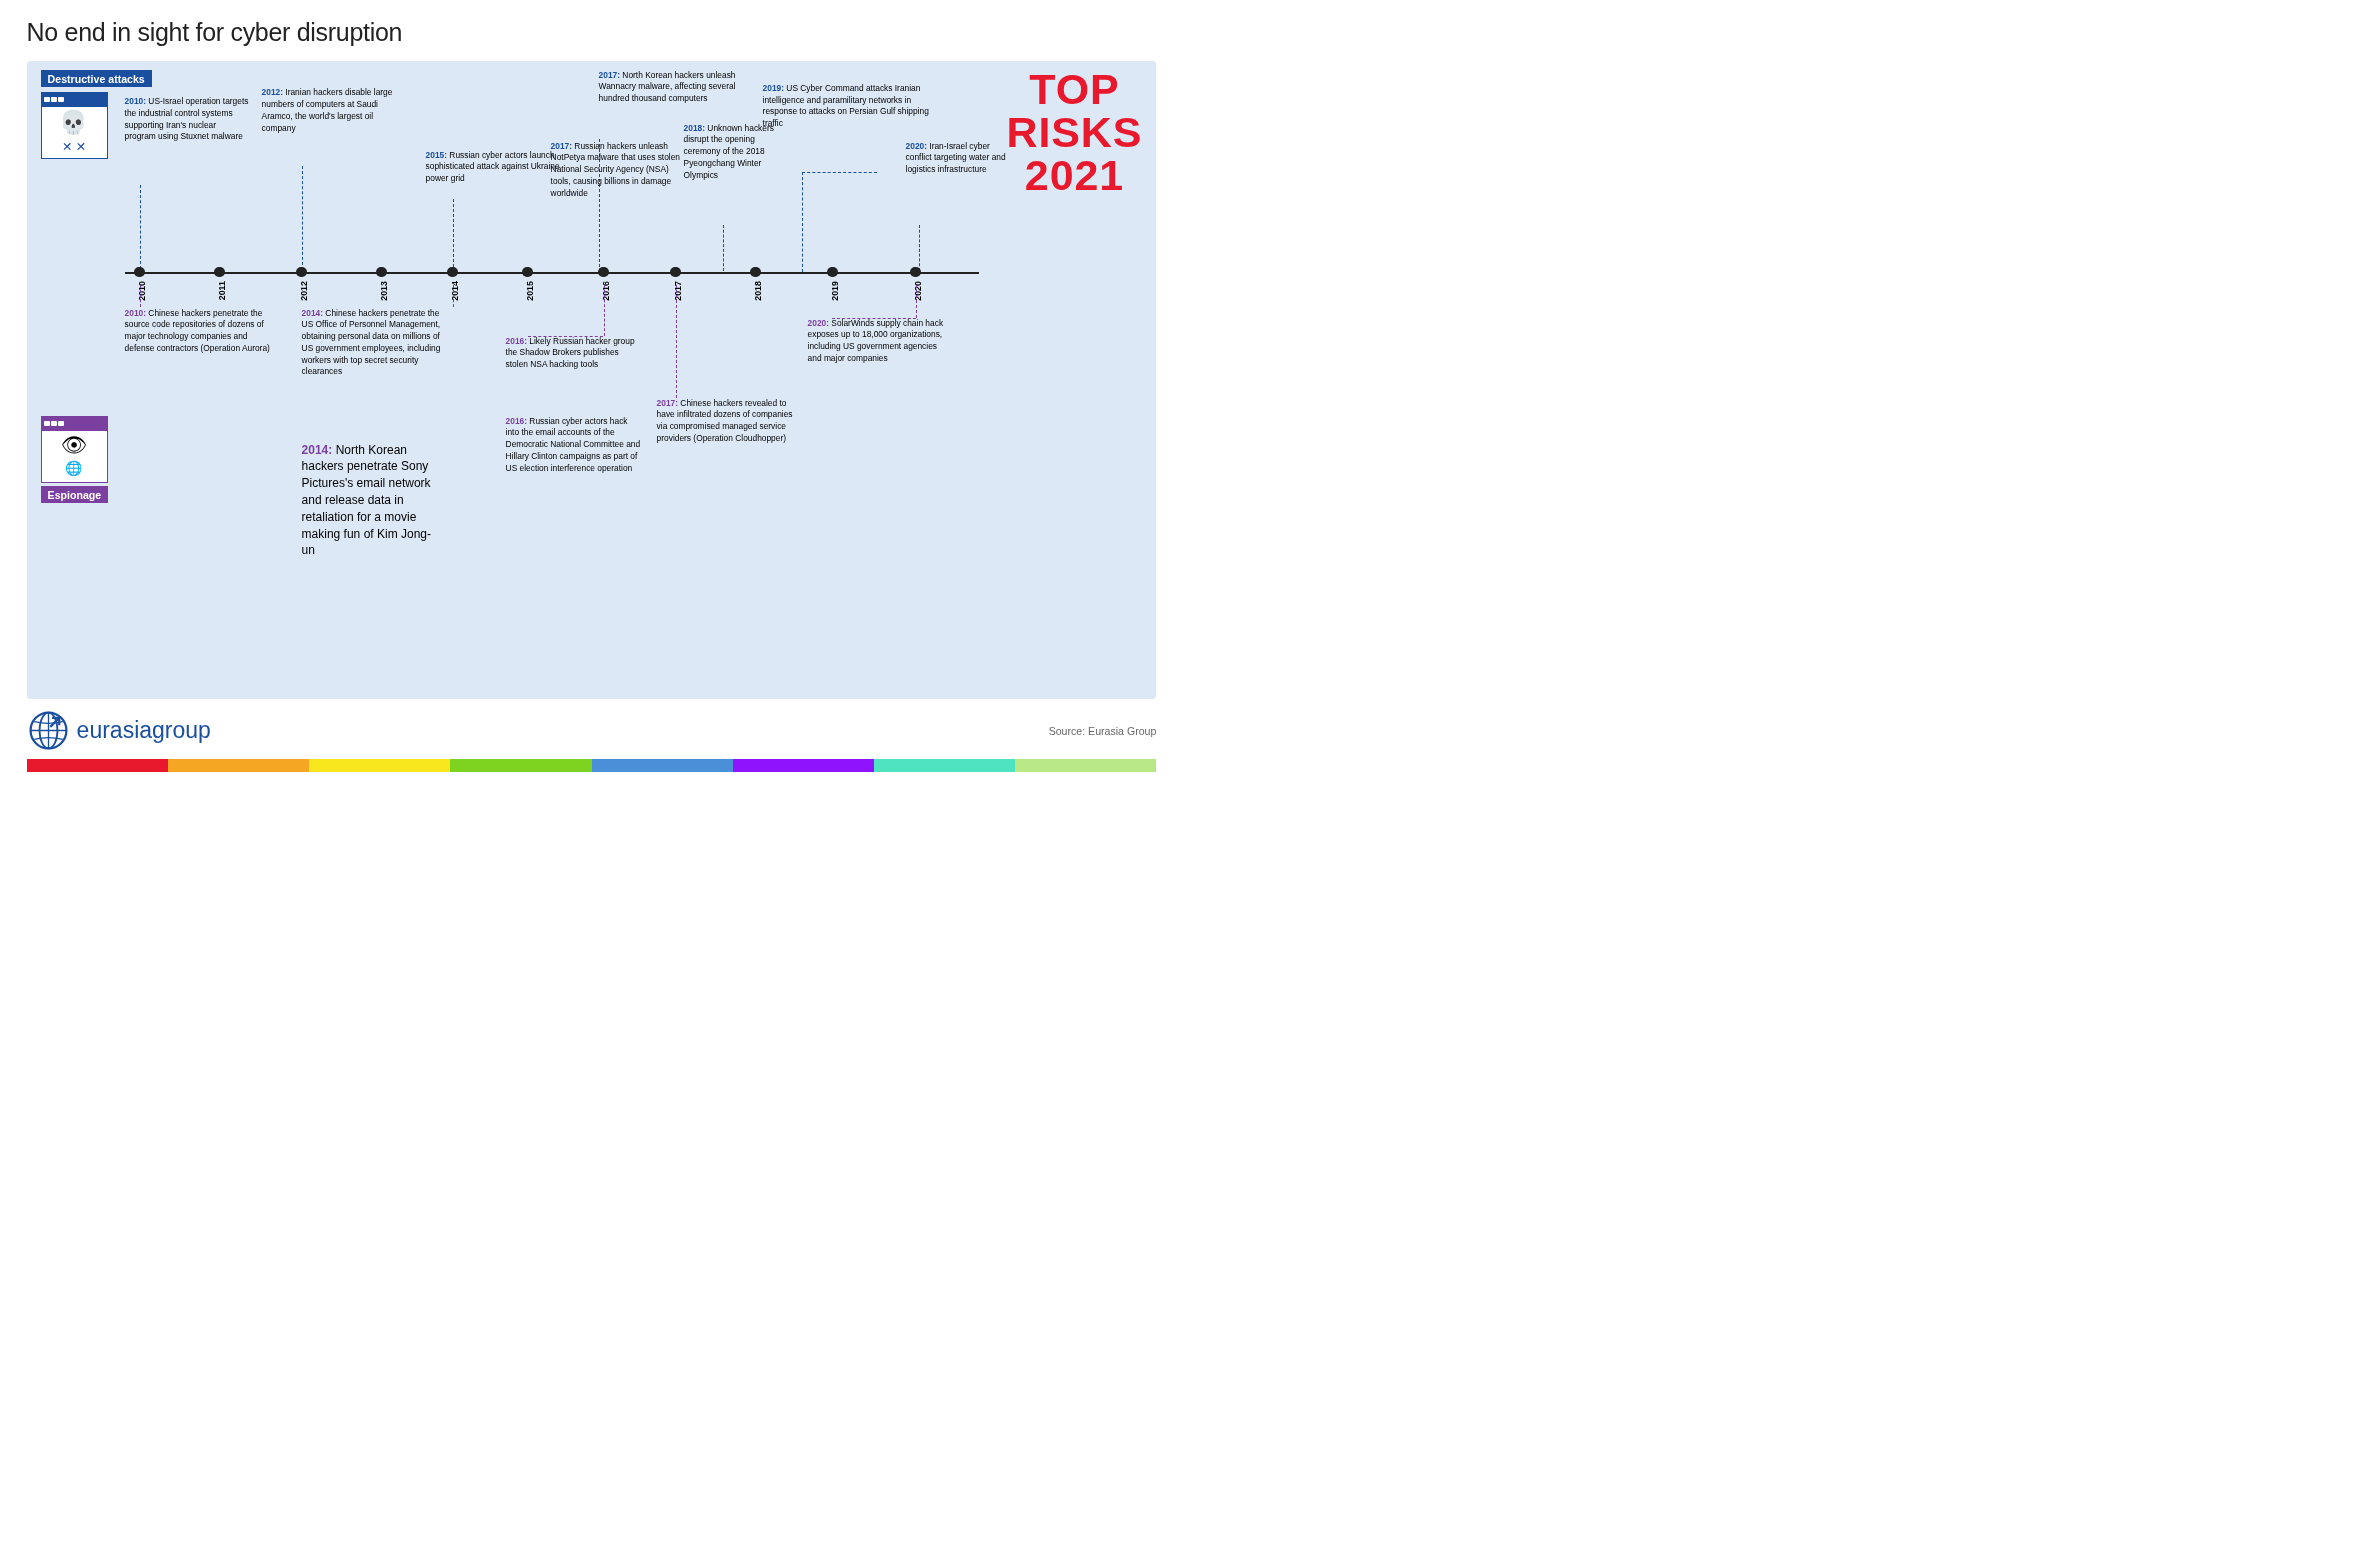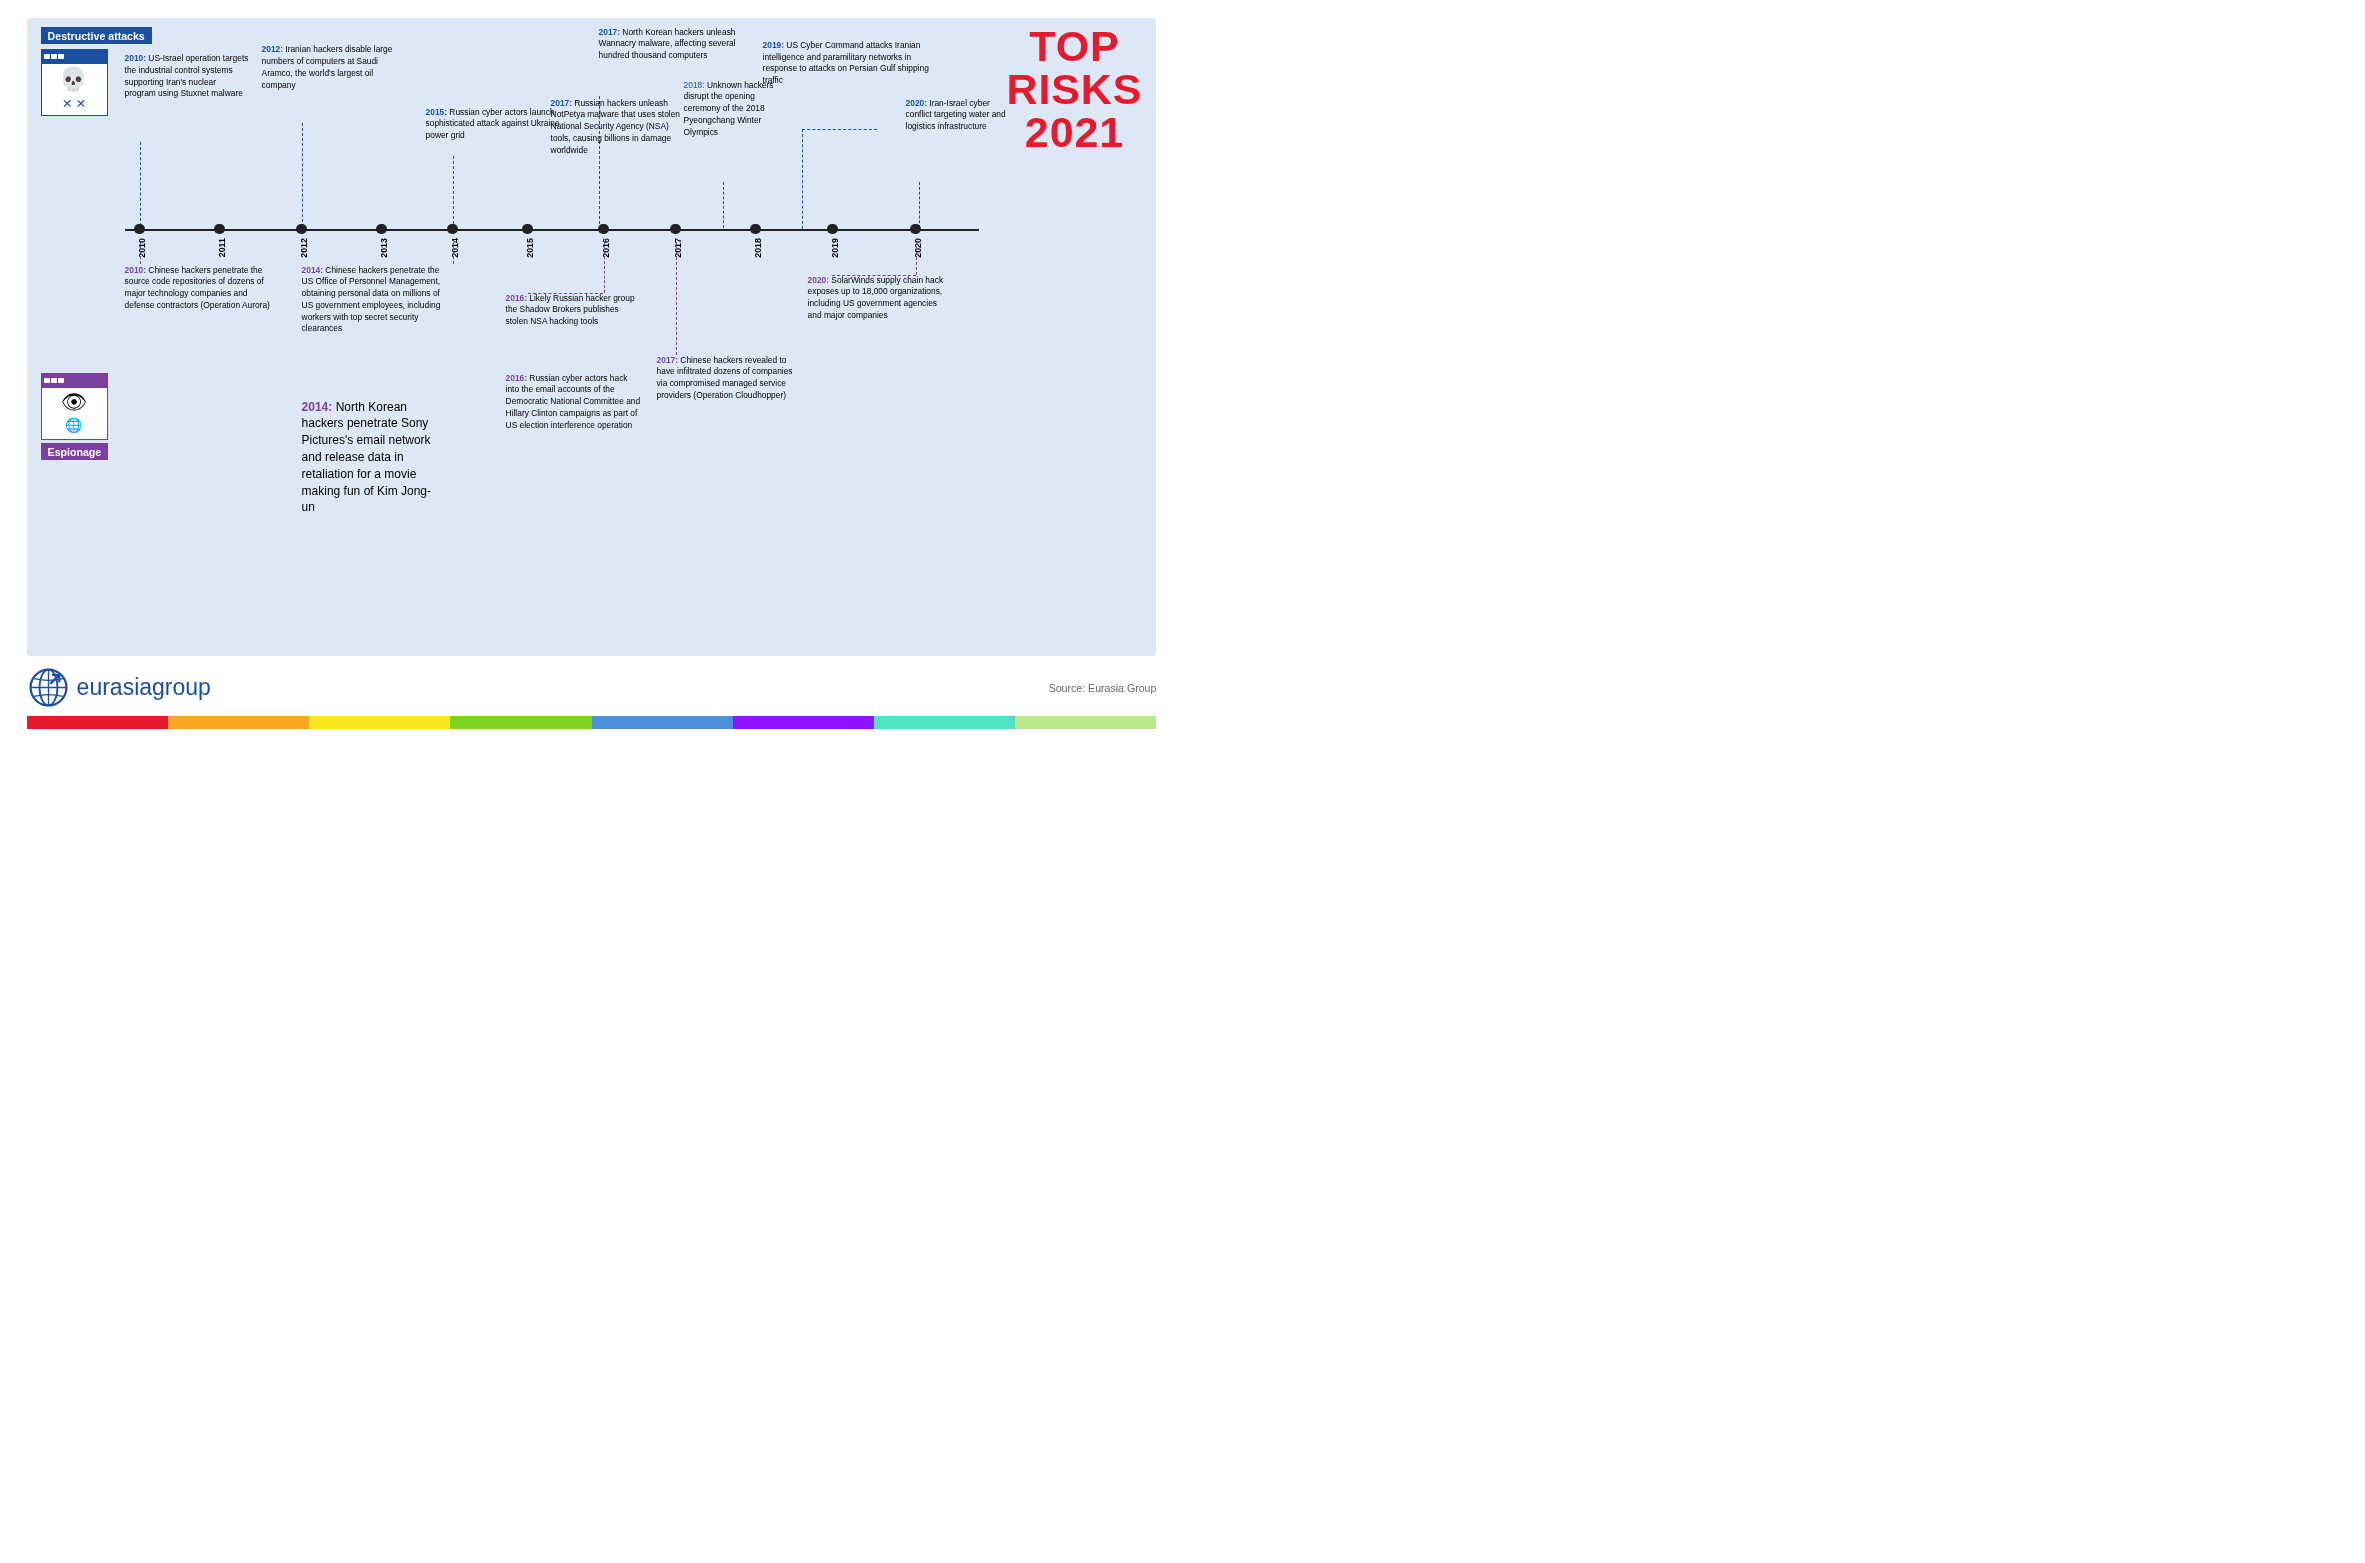--- a/index.html
+++ b/index.html
@@ -22,20 +22,21 @@
       font-weight: 400;
       color: #222;
       margin-bottom: 14px;
       letter-spacing: -0.3px;
     }
   </style>
 </head>
 <body>
 
 <div class="main-container">
+  <h1 class="page-title">No end in sight for cyber disruption</h1>
 
   <div style="display:flex; gap:14px; position:relative;">
 
     <div style="flex:1; background:#dce8f5; border-radius:3.5px; padding:14px; position:relative; min-height:638px;">
 
       <div style="position:absolute; right:14px; top:7px; text-align:center; line-height:1;">
         <div style="font-size:43px; font-weight:900; color:#e8192c; letter-spacing:0.9px;">TOP</div>
         <div style="font-size:43px; font-weight:900; color:#e8192c; letter-spacing:0.9px;">RISKS</div>
         <div style="font-size:43px; font-weight:900; color:#e8192c; letter-spacing:0.9px;">2021</div>
       </div>
@@ -79,21 +80,21 @@
           <span> North Korean hackers unleash Wannacry malware, affecting several hundred thousand computers</span>
         </div>
         <div style="position:absolute; left:474px; top:69px; width:1.3px; height:133px; border-left:1.3px dashed #1a4fa0;"></div>
 
         <div style="position:absolute; left:426px; top:71px; width:137px; font-size:8.4px; line-height:1.4;">
           <span style="color:#1a4fa0; font-weight:700;">2017:</span>
           <span> Russian hackers unleash NotPetya malware that uses stolen National Security Agency (NSA) tools, causing billions in damage worldwide</span>
         </div>
 
         <div style="position:absolute; left:559px; top:53px; width:98px; font-size:8.4px; line-height:1.4;">
-          <span style="color:#1a4fa0; font-weight:400;">2018:</span>
+          <span style="color:#1a4fa0; font-weight:700;">2018:</span>
           <span> Unknown hackers disrupt the opening ceremony of the 2018 Pyeongchang Winter Olympics</span>
         </div>
         <div style="position:absolute; left:598px; top:155px; width:1.3px; height:46px; border-left:1.3px dashed #1a4fa0;"></div>
 
         <div style="position:absolute; left:638px; top:13.3px; width:173px; font-size:8.4px; line-height:1.4;">
           <span style="color:#1a4fa0; font-weight:700;">2019:</span>
           <span> US Cyber Command attacks Iranian intelligence and paramilitary networks in response to attacks on Persian Gulf shipping traffic</span>
         </div>
         <div style="position:absolute; left:677px; top:102px; width:1.3px; height:100px; border-left:1.3px dashed #1a4fa0;"></div>
         <div style="position:absolute; left:677px; top:102px; width:75px; height:1.3px; border-top:1.3px dashed #1a4fa0;"></div>

